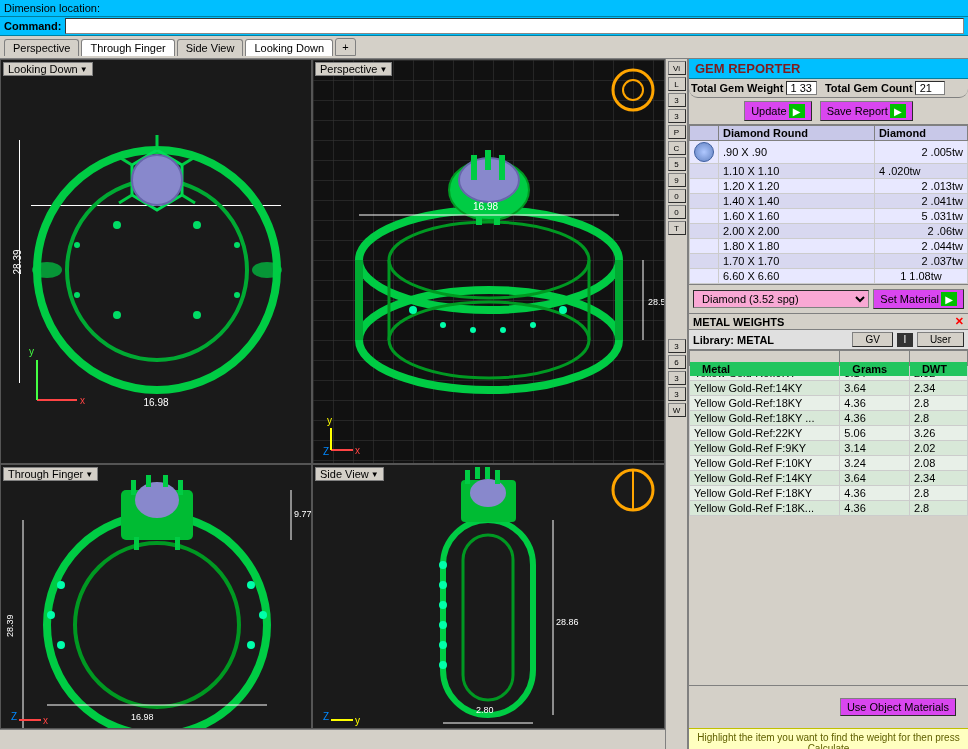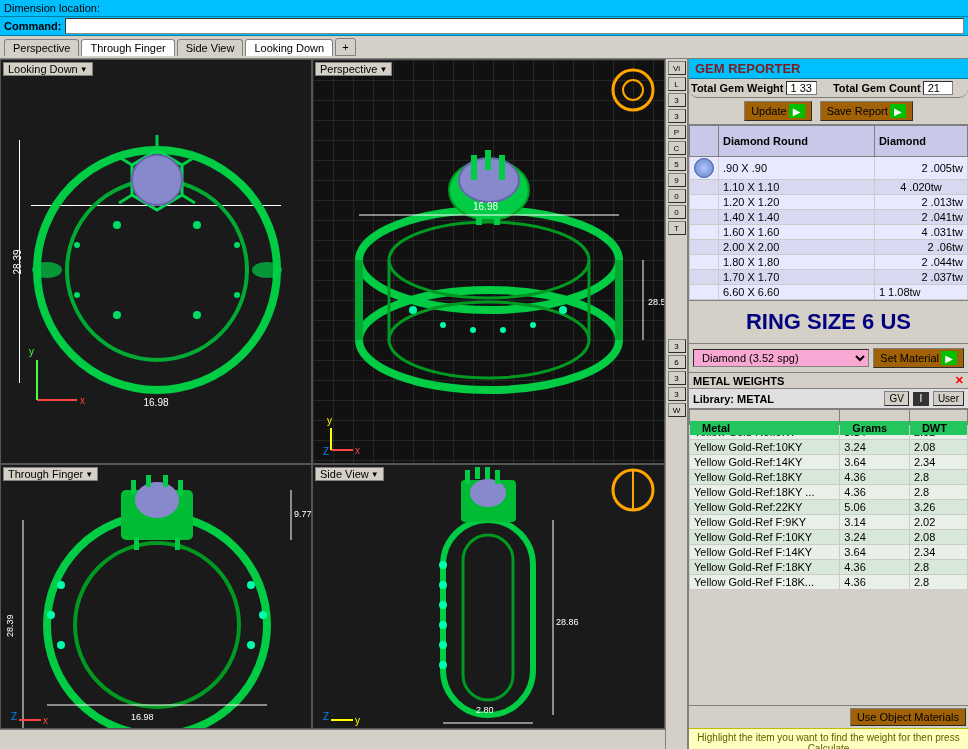--- a/index.html
+++ b/index.html
@@ -42,48 +42,48 @@
     #gem-reporter-header { background: #00bfff; color: #7f1d1d; font-weight: bold; font-size: 13px; padding: 2px 6px; border-bottom: 1px solid #0080a0; }
 
     
     #gem-weight-row { display: flex; align-items: center; background: #d4d0c8; padding: 2px; gap: 2px; border-bottom: 1px solid #808080; border-radius: 9px; }
     .gem-stat { display: flex; align-items: center; gap: 2px; }
     .gem-stat-label { font-size: 11px; font-weight: bold; }
     .gem-stat-value { background: white; border: 1px inset #808080; padding: 0 4px; min-width: 30px; font-size: 11px; }
 
     
     #update-save-row { display: flex; align-items: center; justify-content: center; gap: 8px; padding: 3px; border-bottom: 1px solid #808080; }
-    .action-btn { display: flex; align-items: center; gap: 2px; background: #a16207; border: 1px outset #808080; padding: 2px 6px; cursor: pointer; font-size: 11px; }
+    .action-btn { display: flex; align-items: center; gap: 2px; background: #d946ef; border: 1px outset #808080; padding: 2px 6px; cursor: pointer; font-size: 11px; }
     .action-btn-green { background: #00c000; color: white; width: 16px; height: 14px; display: flex; align-items: center; justify-content: center; font-size: 10px; }
 
     
     #diamond-section { border-bottom: 1px solid #808080; }
     #diamond-table { width: 100%; border-collapse: collapse; font-size: 11px; }
-    #diamond-table th { background: #c8c8e8; padding: 9px 4px; border: 1px solid #808080; font-weight: bold; text-align: left; }
+    #diamond-table th { background: #c8c8e8; padding: 1px 4px; border: 1px solid #808080; font-weight: bold; text-align: left; }
     #diamond-table td { padding: 1px 4px; border: 1px solid #ccc; background: #e8e8ff; }
     #diamond-table tr:nth-child(even) td { background: #d8d8f0; }
     .diamond-icon { width: 20px; height: 20px; background: radial-gradient(circle, #b0c8ff, #6080c0); border-radius: 50%; border: 1px solid #4060a0; }
 
     
     #ring-size-section { padding: 8px; text-align: center; border-bottom: 1px solid #808080; }
     #ring-size-text { font-size: 22px; font-weight: bold; color: #000080; }
 
     
     #material-row { display: flex; align-items: center; gap: 4px; padding: 4px; border-bottom: 1px solid #808080; }
     .material-select { background: #f9a8d4; border: 1px inset #808080; padding: 1px 4px; font-size: 11px; flex: 1; }
 
     
     #metal-weights-panel { flex: 1; display: flex; flex-direction: column; overflow: hidden; }
     #metal-weights-header { display: flex; align-items: center; background: #d4d0c8; border-bottom: 1px solid #808080; padding: 1px 4px; }
     #metal-weights-title { font-weight: bold; font-size: 11px; flex: 1; }
     #metal-weights-close { cursor: pointer; font-size: 11px; color: red; font-weight: bold; }
 
     #metal-library-row { display: flex; align-items: center; padding: 2px 4px; gap: 4px; border-bottom: 1px solid #808080; background: #e0e0e0; }
     .lib-label { font-size: 11px; font-weight: bold; }
-    .lib-btn { padding: 1px 4px; border: 1px outset #808080; background: #d4d0c8; cursor: pointer; font-size: 10px; }
+    .lib-btn { padding: 1px 12px; border: 1px outset #808080; background: #d4d0c8; cursor: pointer; font-size: 10px; }
 
     #metal-table-container { flex: 1; overflow-y: auto; }
     #metal-table { width: 100%; border-collapse: collapse; font-size: 11px; }
     #metal-table th { background: #22c55e; padding: 1px 12px; border: 1px solid #808080; font-weight: bold; position: sticky; top: 11px; text-align: left; }
     #metal-table td { padding: 1px 4px; border: 1px solid #ccc; }
     #metal-table tr:nth-child(odd) td { background: #e8f0e8; }
     #metal-table tr:nth-child(even) td { background: #d8e8d8; }
 
     #bottom-bar { padding: 3px; background: #ffffc0; border-top: 1px solid #c0c000; font-size: 10px; color: #606000; text-align: center; }
     .vs-btn { width: 18px; height: 14px; background: #d4d0c8; border: 1px outset #808080; cursor: pointer; font-size: 8px; display: flex; align-items: center; justify-content: center; }
@@ -337,21 +337,21 @@
 
     <div id="gem-reporter-header">
       <span>GEM REPORTER</span>
     </div>
 
     <div id="gem-weight-row">
       <div class="gem-stat">
         <span class="gem-stat-label">Total Gem Weight</span>
         <span class="gem-stat-value">1 33</span>
       </div>
-      <div class="gem-stat" style="margin-left:14px;justify-content:center;">
+      <div class="gem-stat" style="margin-left:6px;justify-content:center;">
         <span class="gem-stat-label">Total Gem Count</span>
         <span class="gem-stat-value">21</span>
       </div>
     </div>
 
     <div id="update-save-row">
       <div class="action-btn">
         <span>Update</span>
         <span class="action-btn-green">▶</span>
       </div>
@@ -374,64 +374,61 @@
         <tr>
               <td>
                 <div class="diamond-icon"></div>
               </td>
               <td>.90 X .90</td>
               <td style="text-align: right;">2  .005tw</td>
             </tr>
             <tr>
               <td></td>
               <td>1.10 X 1.10</td>
-              <td style="text-align: center;">4  .020tw</td>
+              <td style="text-align: left;">4  .020tw</td>
             </tr>
             <tr>
               <td></td>
               <td>1.20 X 1.20</td>
               <td style="text-align: right;">2  .013tw</td>
             </tr>
             <tr>
               <td></td>
               <td>1.40 X 1.40</td>
               <td style="text-align: right; margin-left: 8px;">2  .041tw</td>
             </tr>
             <tr>
               <td></td>
               <td>1.60 X 1.60</td>
-              <td style="text-align: right;">4  .031tw</td>
+              <td style="text-align: right;">5  .031tw</td>
             </tr>
             <tr>
               <td></td>
               <td>2.00 X 2.00</td>
               <td style="text-align: right;">2  .06tw</td>
             </tr>
             <tr>
               <td></td>
               <td>1.80 X 1.80</td>
               <td style="text-align: right;">2  .044tw</td>
             </tr>
             <tr>
               <td></td>
               <td>1.70 X 1.70</td>
               <td style="text-align: right;">2  .037tw</td>
             </tr>
             <tr>
               <td></td>
               <td>6.60 X 6.60</td>
-              <td style="text-align: left; margin-top: 47px;">1  1.08tw</td>
+              <td style="text-align: center; margin-top: 47px;">1  1.08tw</td>
             </tr>
           </tbody>
       </table>
     </div>
 
-    <div id="ring-size-section">
-      <div id="ring-size-text">RING SIZE 6 US</div>
-    </div>
 
     <div id="material-row">
       <select class="material-select">
         <option>Diamond  (3.52 spg)</option>
       </select>
       <div class="action-btn">
         <span>Set Material</span>
         <span class="action-btn-green">▶</span>
       </div>
     </div>
@@ -460,25 +457,20 @@
               <th>DWT</th>
             </tr>
           </thead>
           <tbody id="metal-tbody">
           <tr>
                 <td>Yellow Gold-Ref:9KY</td>
                 <td>3.14</td>
                 <td>2.02</td>
               </tr>
               <tr>
-                <td>Yellow Gold-Ref:10KY</td>
-                <td>3.24</td>
-                <td>2.08</td>
-              </tr>
-              <tr>
                 <td>Yellow Gold-Ref:14KY</td>
                 <td>3.64</td>
                 <td>2.34</td>
               </tr>
               <tr>
                 <td>Yellow Gold-Ref:18KY</td>
                 <td>4.36</td>
                 <td>2.8</td>
               </tr>
               <tr>
@@ -513,21 +505,21 @@
               </tr>
               <tr>
                 <td>Yellow Gold-Ref F:18K...</td>
                 <td>4.36</td>
                 <td>2.8</td>
               </tr>
             </tbody>
         </table>
       </div>
 
-      <div style="padding:2px;background:#d4d0c8;border-top:1px solid #808080;text-align:right;">
+      <div style="padding:12px;background:#d4d0c8;border-top:1px solid #808080;text-align:right;">
         <div class="action-btn" style="display:inline-flex;">
           <span>Use Object Materials</span>
         </div>
       </div>
 
       <div id="bottom-bar">
         <span>Highlight the item you want to find the weight for then press Calculate</span>
       </div>
     </div>
 

